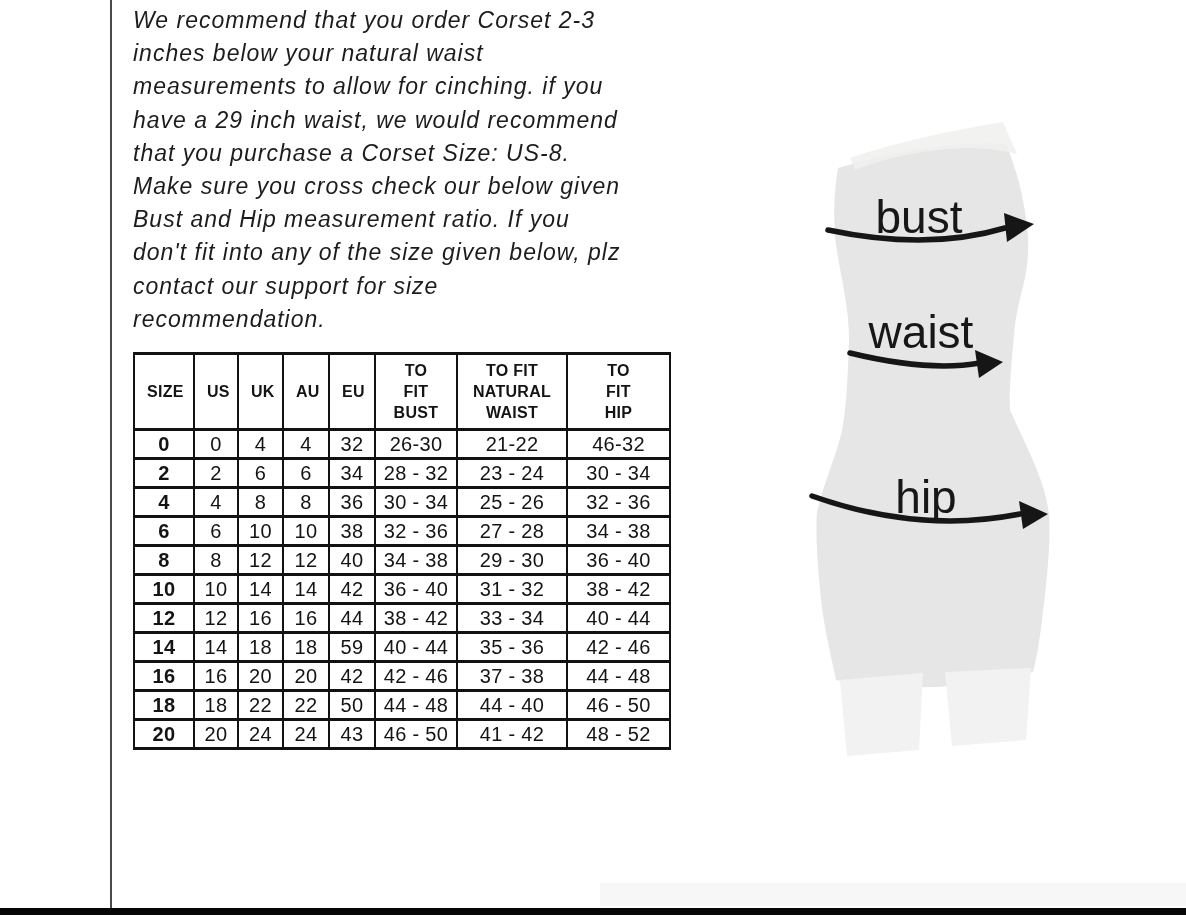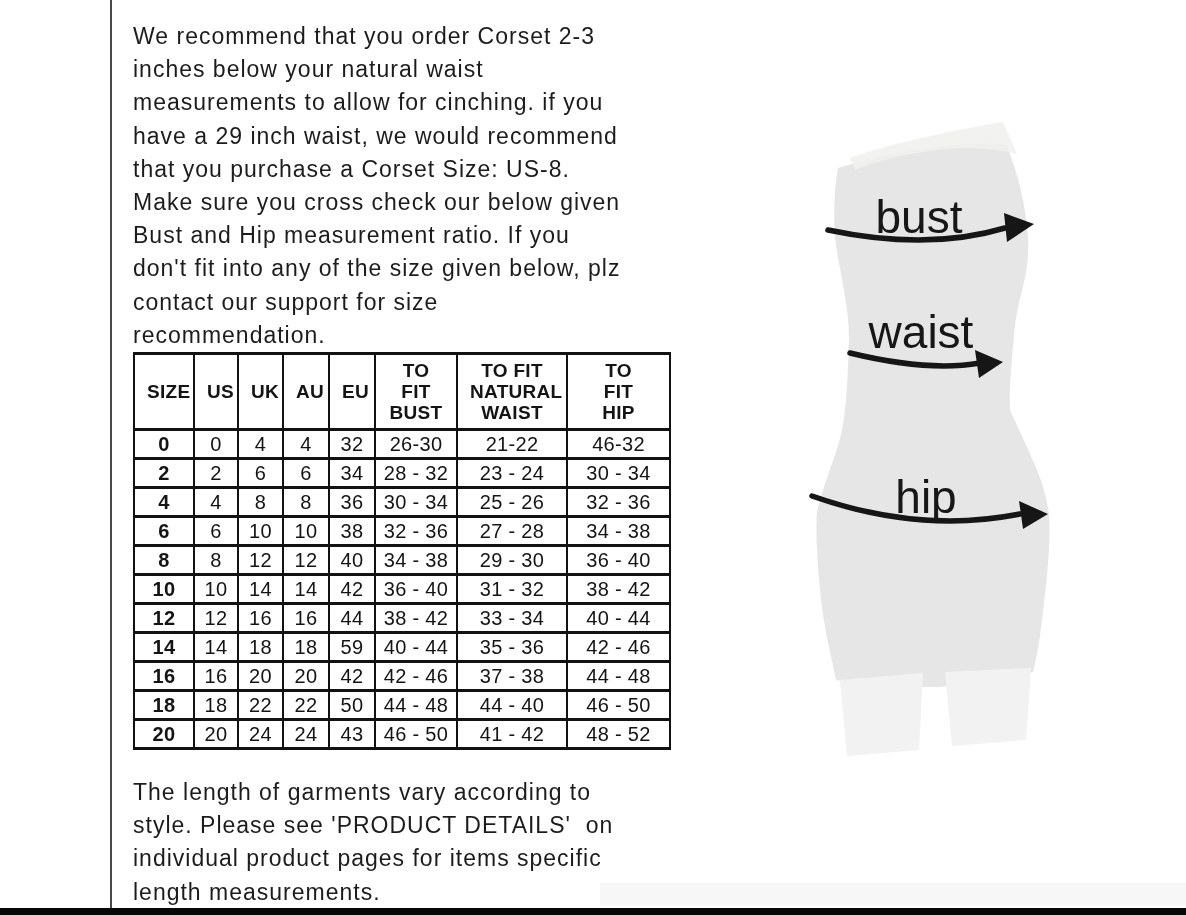--- a/index.html
+++ b/index.html
@@ -9,34 +9,34 @@
   }
   .vline{position:absolute;left:110px;top:0;width:2px;height:908px;background:#4a4a4a;}
   .bottom-bar{position:absolute;left:0;top:908px;width:1186px;height:7px;background:#070707;}
   .faint-strip{position:absolute;left:600px;top:883px;width:586px;height:23px;background:#f7f7f7;}
 
   .para{
     position:absolute;left:133px;width:645px;
     font-size:23px;line-height:33.2px;letter-spacing:1px;
     white-space:pre-wrap;color:#1c1c1c;
   }
-  .intro{top:20px;}
+  .intro{top:4px;font-style:italic;}
   .outro{top:776px;}
 
   table.size-chart{
     position:absolute;left:133px;top:352px;
     border-collapse:collapse;table-layout:fixed;width:536px;
     color:#141414;
   }
   .size-chart th,.size-chart td{
     border:2px solid #121212;border-top-width:3px;border-bottom-width:3px;
     text-align:center;vertical-align:middle;overflow:hidden;
   }
   .size-chart th{
-    font-weight:bold;font-size:19px;line-height:21px;
+    font-weight:bold;font-size:16px;line-height:21px;
     white-space:pre-line;padding:5px 12px;letter-spacing:.3px;
   }
   .size-chart td{font-size:20px;height:26px;padding:0 1px;letter-spacing:.3px;}
   .size-chart td.size-col{font-weight:bold;}
   .w1{width:60px}.w2{width:44px}.w3{width:45px}.w4{width:46px}
   .w5{width:46px}.w6{width:82px}.w7{width:110px}.w8{width:103px}
 
   .figure-svg{position:absolute;left:795px;top:110px;}
   .fig-label{
     font-family:"Liberation Sans",sans-serif;font-size:46px;fill:#171717;
@@ -198,24 +198,20 @@
           <td>24</td>
           <td>24</td>
           <td>43</td>
           <td>46 - 50</td>
           <td>41 - 42</td>
           <td>48 - 52</td>
         </tr>
       </tbody>
   </table>
 
-  <div class="para outro">The length of garments vary according to
-style. Please see 'PRODUCT DETAILS'  on
-individual product pages for items specific
-length measurements.</div>
 
   <svg class="figure-svg" width="290" height="670" viewBox="0 0 290 670">
 
     <path d="M 43 58
              C 95 42, 165 30, 211 34
              C 222 60, 231 95, 233 128
              C 235 170, 222 185, 219 225
              C 216 260, 214 280, 215 300
              C 235 345, 250 370, 254 405
              C 256 430, 252 470, 247 510

